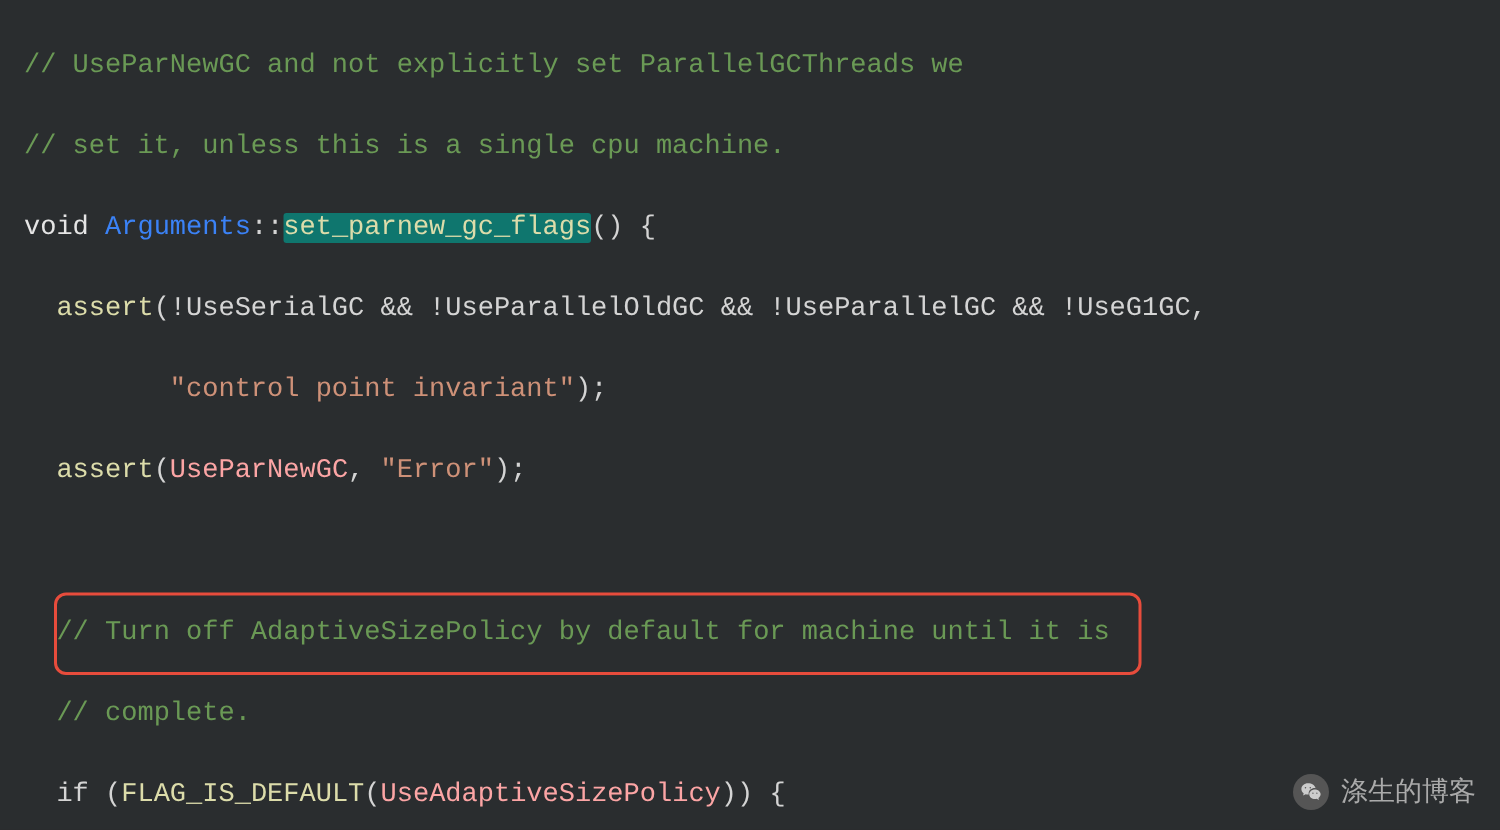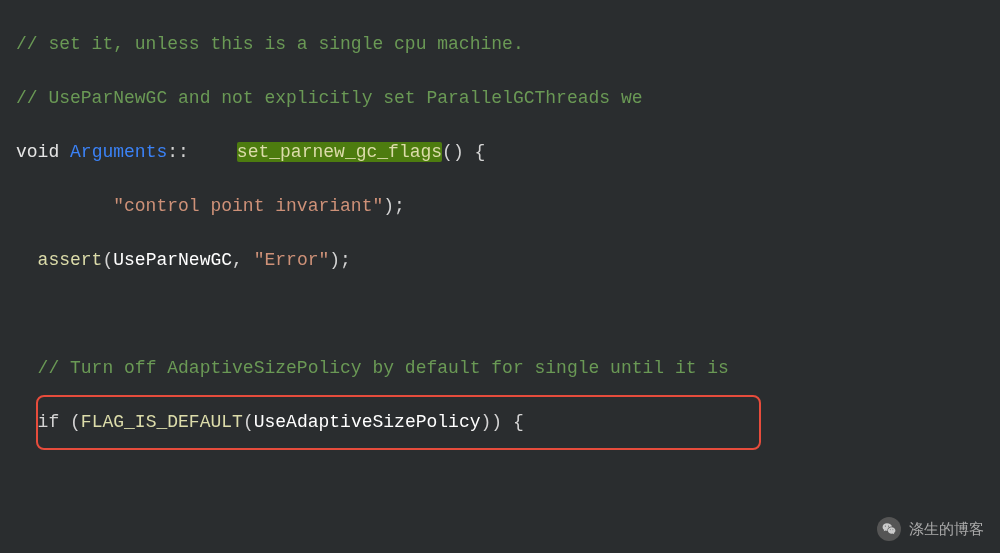--- a/index.html
+++ b/index.html
@@ -18,71 +18,72 @@
     .code-area {
       white-space: pre;
       padding-left: 16px;
     }
     .line { display: block; min-height: 27px; }
     .comment { color: #6a9955; }
     .keyword-void { color: #e5e5e5; }
     .class-name { color: #3b82f6; }
     .highlighted-method { 
       color: #dcdcaa; 
-      background: #4d7c0f; 
+      background: #0f766e; 
       border-radius: 2px;
-      margin-left: 48px;
     }
     .func-call { color: #dcdcaa; }
     .string { color: #ce9178; }
     .plain { color: #d4d4d4; }
-    .identifier { color: #ffffff; }
+    .identifier { color: #fca5a5; }
     .highlight-box {
       position: absolute;
       left: 36px;
       top: 395px;
       width: 725px;
       height: 55px;
       border: 2px solid #e74c3c;
       border-radius: 8px;
       pointer-events: none;
     }
     .watermark {
       position: absolute;
       bottom: 12px;
       right: 16px;
       display: flex;
       align-items: center;
       gap: 8px;
       color: #aaa;
-      font-size: 15px;
+      font-size: 18px;
       font-family: -apple-system, sans-serif;
     }
     .watermark-icon {
       width: 24px;
       height: 24px;
       background: #555;
       border-radius: 50%;
       display: flex;
       align-items: center;
       justify-content: center;
     }
     .watermark-icon svg { width: 16px; height: 14px; fill: #ccc; }
   </style>
 </head>
 <body>
 
 <div class="code-area">
+<span class="line"><span class="comment">// UseParNewGC and not explicitly set ParallelGCThreads we</span></span>
 <span class="line"><span class="comment">// set it, unless this is a single cpu machine.</span></span>
-<span class="line"><span class="comment">// UseParNewGC and not explicitly set ParallelGCThreads we</span></span>
 <span class="line"><span class="keyword-void">void</span> <span class="class-name">Arguments</span><span class="plain">::</span><span class="highlighted-method">set_parnew_gc_flags</span><span class="plain">() {</span></span>
+<span class="line">  <span class="func-call">assert</span><span class="plain">(!UseSerialGC &amp;&amp; !UseParallelOldGC &amp;&amp; !UseParallelGC &amp;&amp; !UseG1GC,</span></span>
 <span class="line">         <span class="string">"control point invariant"</span><span class="plain">);</span></span>
 <span class="line">  <span class="func-call">assert</span><span class="plain">(</span><span class="identifier">UseParNewGC</span><span class="plain">, </span><span class="string">"Error"</span><span class="plain">);</span></span>
 <span class="line"> </span>
-<span class="line">  <span class="comment">// Turn off AdaptiveSizePolicy by default for single until it is</span></span>
+<span class="line">  <span class="comment">// Turn off AdaptiveSizePolicy by default for machine until it is</span></span>
+<span class="line">  <span class="comment">// complete.</span></span>
 <span class="line">  <span class="plain">if</span> <span class="plain">(</span><span class="func-call">FLAG_IS_DEFAULT</span><span class="plain">(</span><span class="identifier">UseAdaptiveSizePolicy</span><span class="plain">)) {</span></span>
 
 
 
 
 
 
 
 
 

